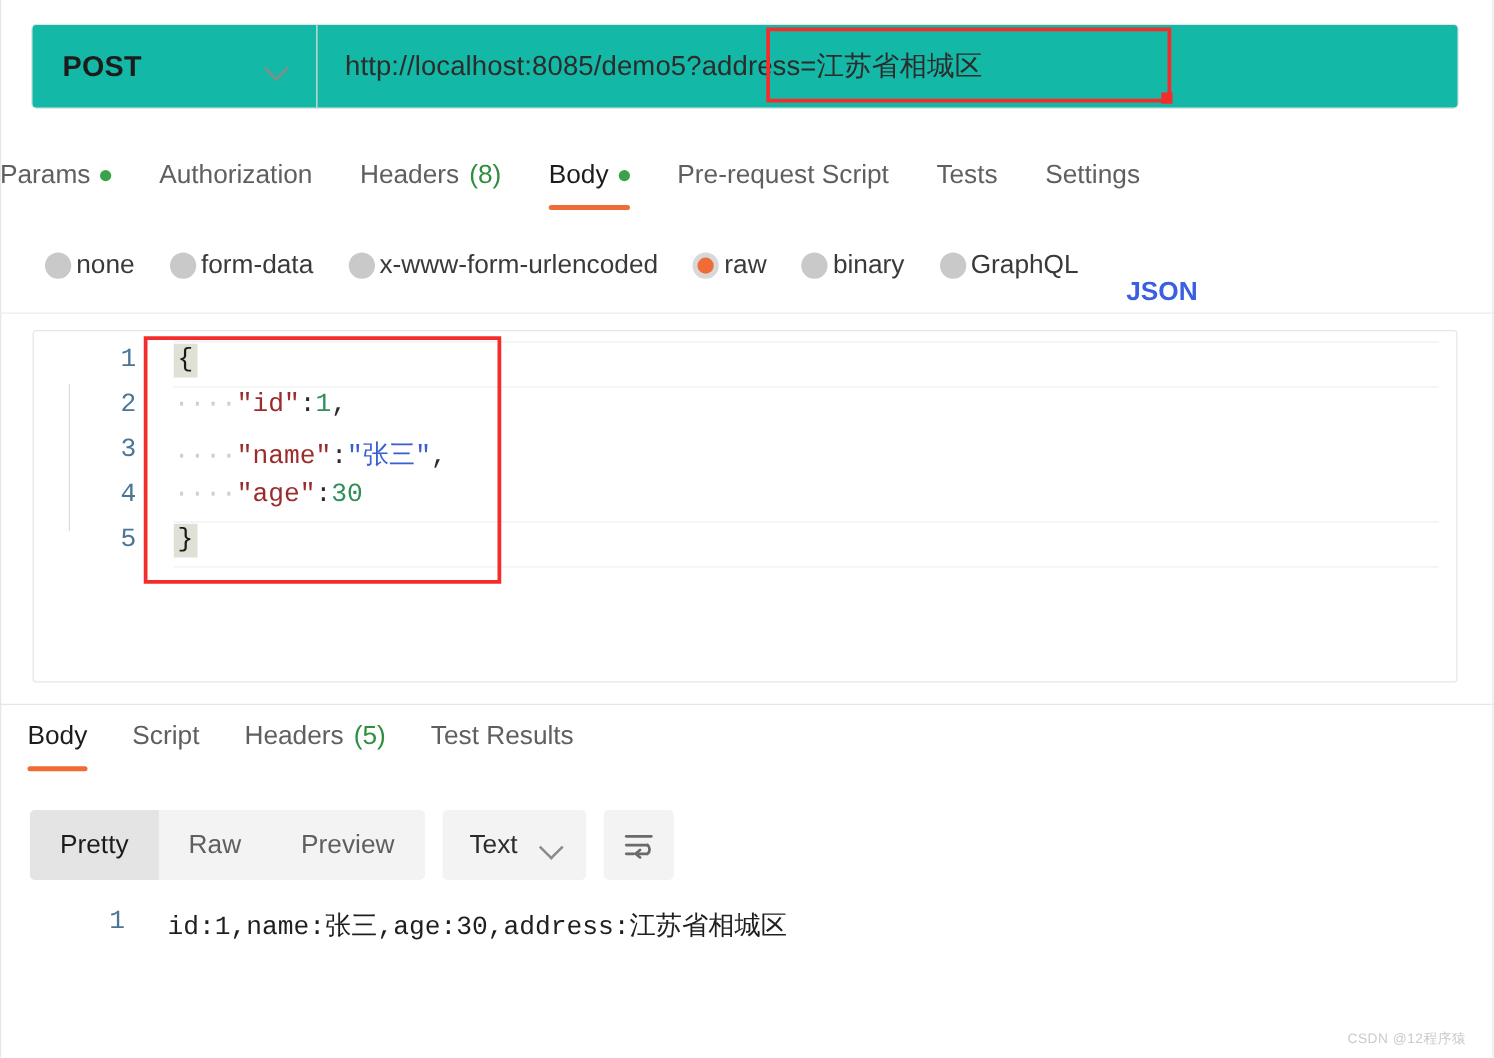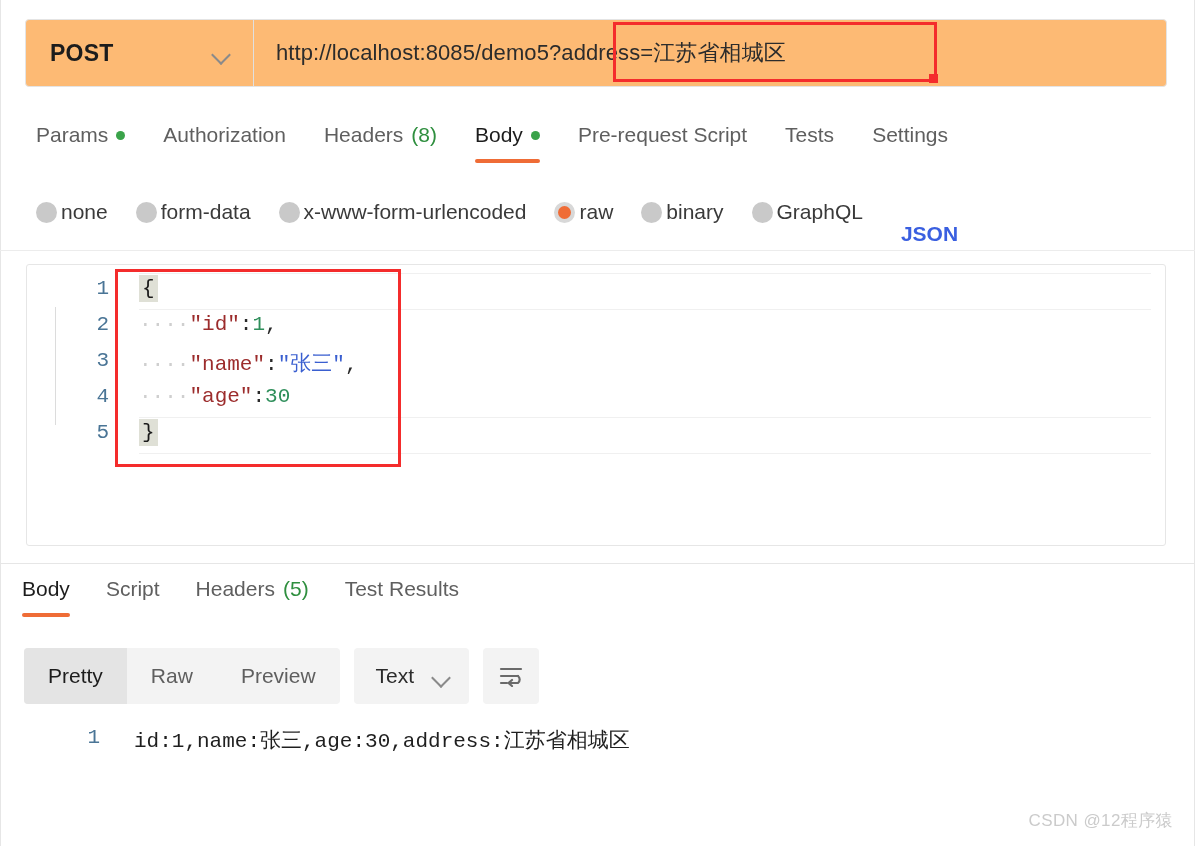--- a/index.html
+++ b/index.html
@@ -28,21 +28,21 @@
     right: 0; top: 0;
     width: 1px; height: 846px;
     background: #e6e6e6;
   }
 
   
   .url-bar {
     position: absolute;
     left: 25px; top: 19px;
     width: 1140px; height: 66px;
-    background: #fdba74;
+    background: #14b8a6;
     border: 1px solid #e4e4e4;
     border-radius: 4px;
     display: flex;
     align-items: stretch;
   }
   .method-select {
     width: 228px;
     display: flex;
     align-items: center;
     justify-content: space-between;
@@ -98,22 +98,21 @@
     width: 9px; height: 9px;
     background: #f42c2c;
   }
 
   
   .req-tabs {
     position: absolute;
     left: 0; top: 116px;
     width: 976px; height: 52px;
     display: flex;
-    align-items: center;
-    padding-left: 36px;
+    align-items: flex-end;
     box-sizing: border-box;
   }
   .tab {
     position: relative;
     display: flex;
     align-items: center;
     gap: 8px;
     font-size: 21px;
     color: #5f5f5f;
     padding: 2px 0 16px 0;
@@ -352,22 +351,22 @@
     left: 134px; top: 0;
     font-family: "Liberation Mono", monospace;
     font-size: 21px;
     color: #1f1f1f;
     white-space: pre;
   }
 
   
   .watermark {
     position: absolute;
-    right: 22px; bottom: 14px;
-    font-size: 17px;
+    right: 22px; bottom: 8px;
+    font-size: 11px;
     color: #cbcbcb;
     letter-spacing: 0.4px;
     user-select: none;
   }
 </style>
 </head>
 <body>
 
 <div class="frame-left"></div>
 <div class="frame-right"></div>

